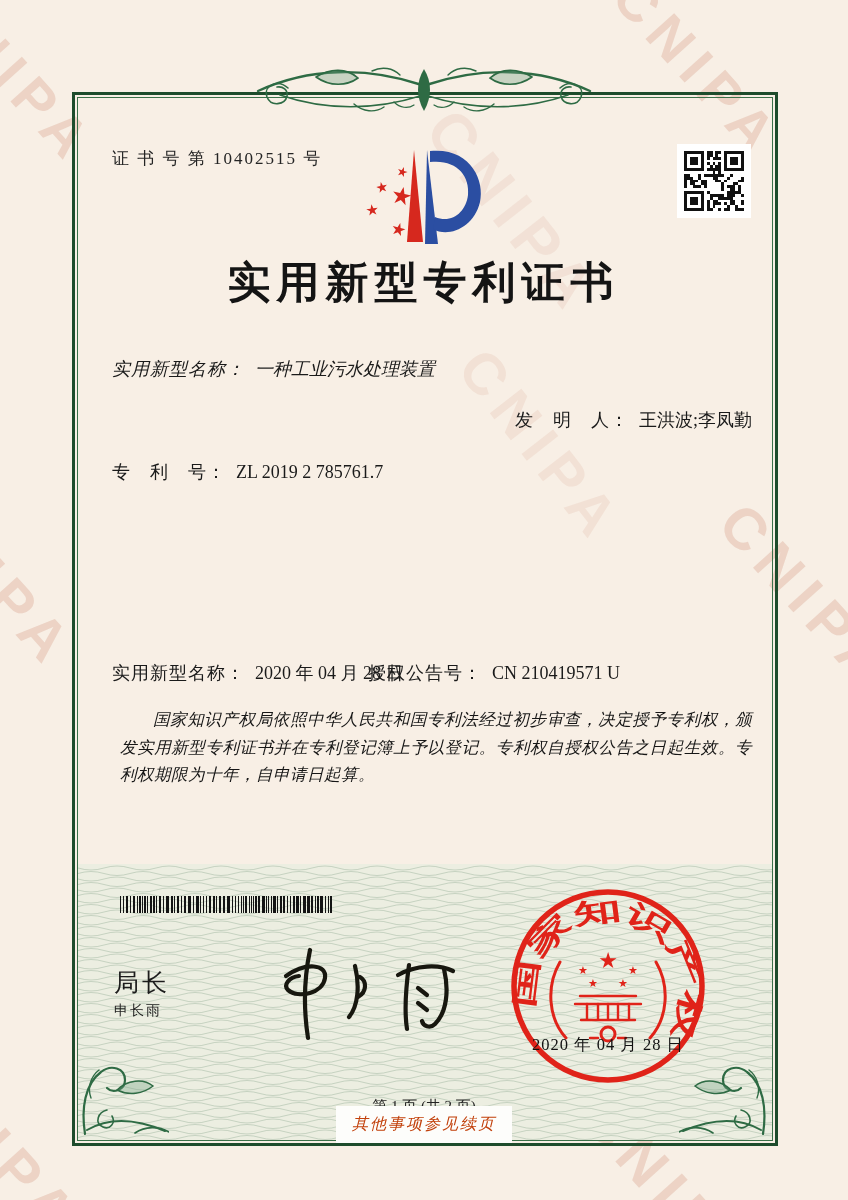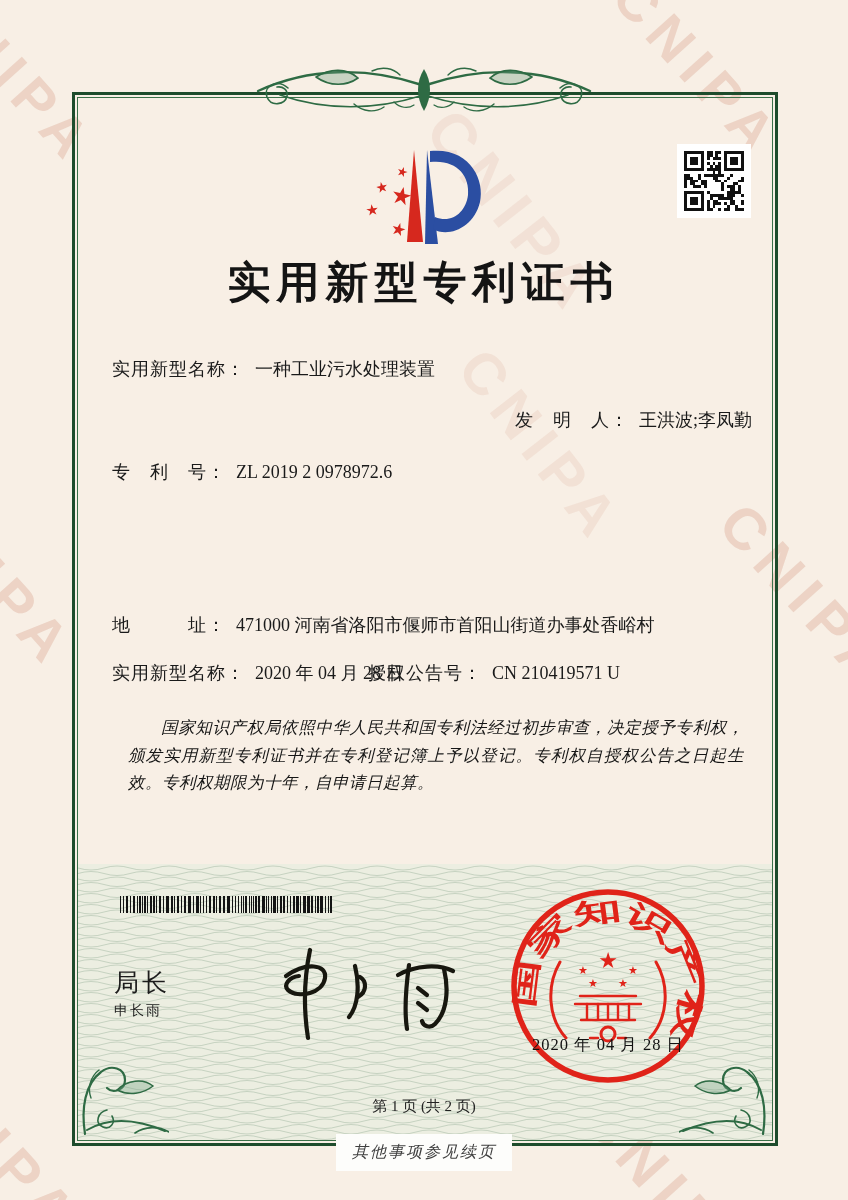--- a/index.html
+++ b/index.html
@@ -29,37 +29,37 @@
   
   .cert-no{position:absolute;left:112px;top:147px;z-index:4;font-size:17px;letter-spacing:2px;color:#242424;}
   .logo{position:absolute;left:330px;top:138px;z-index:4;}
   .qr{position:absolute;left:677px;top:144px;width:74px;height:74px;background:#fff;z-index:4;
       display:flex;align-items:center;justify-content:center;}
   .title{position:absolute;left:0;right:1px;top:254px;z-index:4;text-align:center;font-size:43px;
          font-weight:bold;letter-spacing:6px;color:#141414;}
   
   .row{position:absolute;left:112px;width:640px;z-index:4;font-size:18px;white-space:nowrap;color:#1a1a1a;}
   .row .lbl{margin-right:10px;letter-spacing:1px;}
-  .r1{top:357px;} .r2{top:408px;text-align:right;} .r3{top:460px;} .r4{top:511px;} .r5{top:562px;} .r6{top:613px;} .r7{top:661px;}
+  .r1{top:357px;font-style:italic;} .r2{top:408px;text-align:right;} .r3{top:460px;} .r4{top:511px;} .r5{top:562px;} .r6{top:613px;} .r7{top:661px;}
   .pair2{position:absolute;left:256px;top:0;font-family:Liberation Serif, serif;}
   
   .body-text{position:absolute;left:112px;right:88px;top:698px;z-index:4;font-size:16.5px;
              line-height:27.5px;font-style:italic;color:#161616;text-align:justify;}
-  .body-text p{margin:16px;text-indent:2em;letter-spacing:0.5px;}
+  .body-text p{margin:8px;text-indent:2em;letter-spacing:0.5px;}
   
   .barcode{position:absolute;left:120px;top:896px;z-index:4;}
   .comm-label{position:absolute;left:114px;top:966px;z-index:4;font-size:25px;letter-spacing:3px;}
   .comm-name{position:absolute;left:114px;top:1002px;z-index:4;font-size:14px;letter-spacing:2px;}
   .sig{position:absolute;left:248px;top:944px;z-index:4;}
   .seal{position:absolute;left:508px;top:886px;z-index:5;}
   .seal-date{position:absolute;left:508px;top:1034px;width:200px;z-index:6;text-align:center;
              font-size:16.5px;letter-spacing:1px;color:#111;}
   .page-num{position:absolute;left:0;right:0;top:1097px;z-index:4;text-align:center;font-size:15px;color:#222;}
-  .note{position:absolute;left:424px;top:1134px;transform:translateX(-50%);z-index:6;background:#fdfdfb;
-        padding:8px 16px;font-size:16px;font-style:italic;letter-spacing:2px;color:#404040;white-space:nowrap;}
+  .note{position:absolute;left:424px;top:1106px;transform:translateX(-50%);z-index:6;background:#fdfdfb;
+        padding:8px 16px;font-size:16px;font-style:italic;letter-spacing:2px;color:#c2410c;white-space:nowrap;}
 </style>
 </head>
 <body>
 
 <div class="page">
 
   <div class="wm wm1">CNIPA</div>
   <div class="wm wm2">CNIPA</div>
   <div class="wm wm3">CNIPA</div>
   <div class="wm wm4">CNIPA</div>
@@ -156,20 +156,21 @@
     <g stroke="#2e6b44" fill="none" stroke-linecap="round">
       <path d="M8,96 C4,70 8,46 24,34 c10,-8 24,-4 24,8 c0,10 -12,14 -18,8" stroke-width="2.2"></path>
       <path d="M10,92 C34,78 62,82 88,93" stroke-width="2"></path>
       <path d="M30,72 c-9,2 -13,13 -4,17 c7,3 13,-4 9,-11" stroke-width="1.6"></path>
       <path d="M40,52 c10,-10 26,-12 36,-4 c-10,8 -24,10 -36,4" stroke-width="1.5" fill="rgba(111,161,130,0.35)"></path>
       <path d="M58,95 c10,-7 24,-7 34,-1" stroke-width="1.6"></path>
       <path d="M14,60 c-4,-10 0,-22 8,-28" stroke-width="1.4"></path>
     </g>
   </svg>
 
+  <div class="cert-no">证 书 号 第 10402515 号</div>
 
   <svg class="logo" width="160" height="118" viewBox="0 0 160 118" xmlns="http://www.w3.org/2000/svg">
     <g font-family="DejaVu Sans, sans-serif" fill="#d6281e" text-anchor="middle">
       <text x="71" y="38" font-size="13" transform="rotate(18 71 38)">★</text>
       <text x="53" y="54" font-size="14" transform="rotate(-12 53 54)">★</text>
       <text x="70" y="66" font-size="24" transform="rotate(12 70 66)">★</text>
       <text x="43" y="77" font-size="15" transform="rotate(-8 43 77)">★</text>
       <text x="67" y="97" font-size="17" transform="rotate(15 67 97)">★</text>
     </g>
     <polygon points="84,12 77,104 93,104" fill="#d6281e"></polygon>
@@ -406,24 +407,21 @@
 
   <div class="title">实用新型专利证书</div>
 
   <div class="row r1">
     <span class="lbl">实用新型名称：</span><span>一种工业污水处理装置</span>
   </div>
   <div class="row r2">
     <span class="lbl">发　明　人：</span><span>王洪波;李凤勤</span>
   </div>
   <div class="row r3">
-    <span class="lbl">专　利　号：</span><span>ZL 2019 2 0978972.6</span>
-  </div>
-  <div class="row r6">
-    <span class="lbl">地　　　址：</span><span>471000 河南省洛阳市偃师市首阳山街道办事处香峪村</span>
+    <span class="lbl">专　利　号：</span><span>ZL 2019 2 785761.7</span>
   </div>
   <div class="row r7">
     <span class="lbl">实用新型名称：</span><span>2020 年 04 月 28 日</span>
     <span class="pair2"><span class="lbl">授权公告号：</span><span>CN 210419571 U</span></span>
   </div>
 
   <div class="body-text">
     <p>国家知识产权局依照中华人民共和国专利法经过初步审查，决定授予专利权，颁发实用新型专利证书并在专利登记簿上予以登记。专利权自授权公告之日起生效。专利权期限为十年，自申请日起算。</p>
   </div>
 

